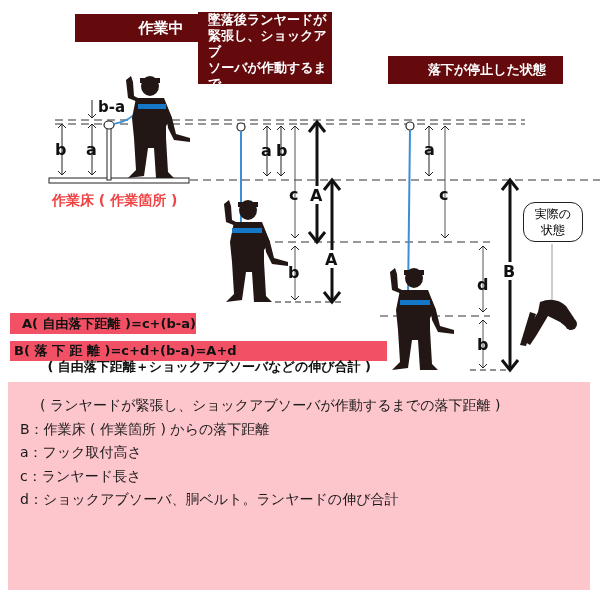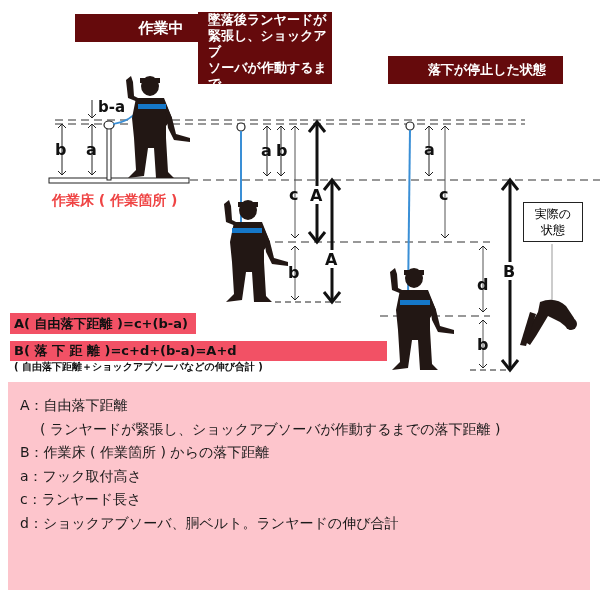--- a/index.html
+++ b/index.html
@@ -8,32 +8,32 @@
   .label-box { position:absolute; background:#650a0c; color:#fff; font-weight:bold; }
   .lb-working { left:75px; top:14px; width:116px; height:28px; font-size:15px;
                 display:flex; align-items:center; justify-content:center;padding-left:28px; }
   .lb-tension { left:198px; top:12px; width:134px; height:72px; font-size:13px;
                 line-height:16px; padding:0 0 0 10px; box-sizing:border-box; white-space:pre-line; }
   .lb-stopped { left:388px; top:56px; width:152px; height:28px; font-size:13px;
                 display:flex; align-items:center; justify-content:center;padding-left:23px; }
   svg.diagram { position:absolute; left:0; top:0; }
   .floor-label { position:absolute; left:52px; top:192px; font-size:14px; font-weight:bold; color:#ef4444; }
   .formula { position:absolute; background:#f25165; color:#111; font-weight:bold; }
-  .formula-a { left:10px; top:313px; width:186px; height:21px; font-size:13px; padding-left:4px;
+  .formula-a { left:10px; top:313px; width:186px; height:21px; font-size:13px; padding-left:12px;
                line-height:21px; box-sizing:border-box; }
   .formula-b { left:10px; top:341px; width:377px; height:20px; font-size:13px; padding-left:4px;
                box-sizing:border-box; }
   .formula-b .main { display:block; line-height:18px; margin-top:1px; }
-  .formula-b .sub { display:block; font-size:10px; text-align:left; padding-right:16px; line-height:13px; }
+  .formula-b .sub { display:block; font-size:13px; text-align:right; padding-right:16px; line-height:13px; }
   .legend { position:absolute; left:8px; top:382px; width:582px; height:208px; background:#fdc5cc; }
   .legend ul { list-style:none; margin:0; padding:12px 0 0 12px; }
   .legend li { font-size:14px; line-height:23.5px; color:#1a1a1a; white-space:nowrap; }
   .legend li.indent { padding-left:20px; }
   .bubble { position:absolute; left:523px; top:202px; width:60px; height:40px; border:1.5px solid #222;
-            border-radius:0; background:#fff; font-size:12px; line-height:16px; text-align:center;
+            border-radius:12px; background:#fff; font-size:12px; line-height:16px; text-align:center;
             padding-top:3px; box-sizing:border-box; white-space:pre-line; }
 </style>
 </head>
 <body>
 
 <div class="label-box lb-working">作業中</div>
 <div class="label-box lb-tension">墜落後ランヤードが
 緊張し、ショックアブ
 ソーバが作動するまで
 の状態</div>
@@ -149,20 +149,19 @@
 <div class="floor-label">作業床 ( 作業箇所 )</div>
 
 <div class="formula formula-a">A( 自由落下距離 )=c+(b-a)</div>
 <div class="formula formula-b">
   <span class="main">B( 落 下 距 離 )=c+d+(b-a)=A+d</span>
   <span class="sub">( 自由落下距離＋ショックアブソーバなどの伸び合計 )</span>
 </div>
 
 <div class="legend">
   <ul>
-    <li>A：自由落下距離</li>
     <li class="indent">( ランヤードが緊張し、ショックアブソーバが作動するまでの落下距離 )</li>
     <li>B：作業床 ( 作業箇所 ) からの落下距離</li>
     <li>a：フック取付高さ</li>
     <li>c：ランヤード長さ</li>
     <li>d：ショックアブソーバ、胴ベルト。ランヤードの伸び合計</li>
   </ul>
 </div>
 
 </body></html>

